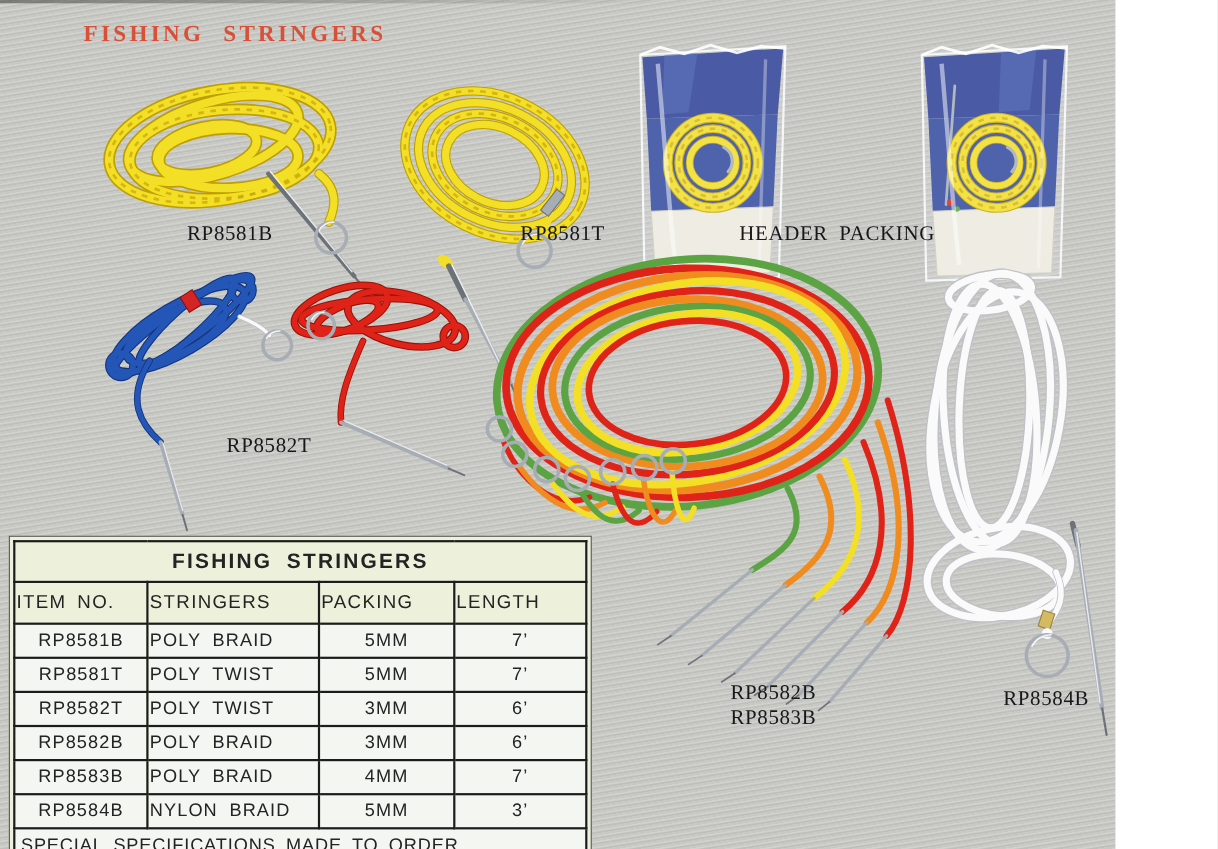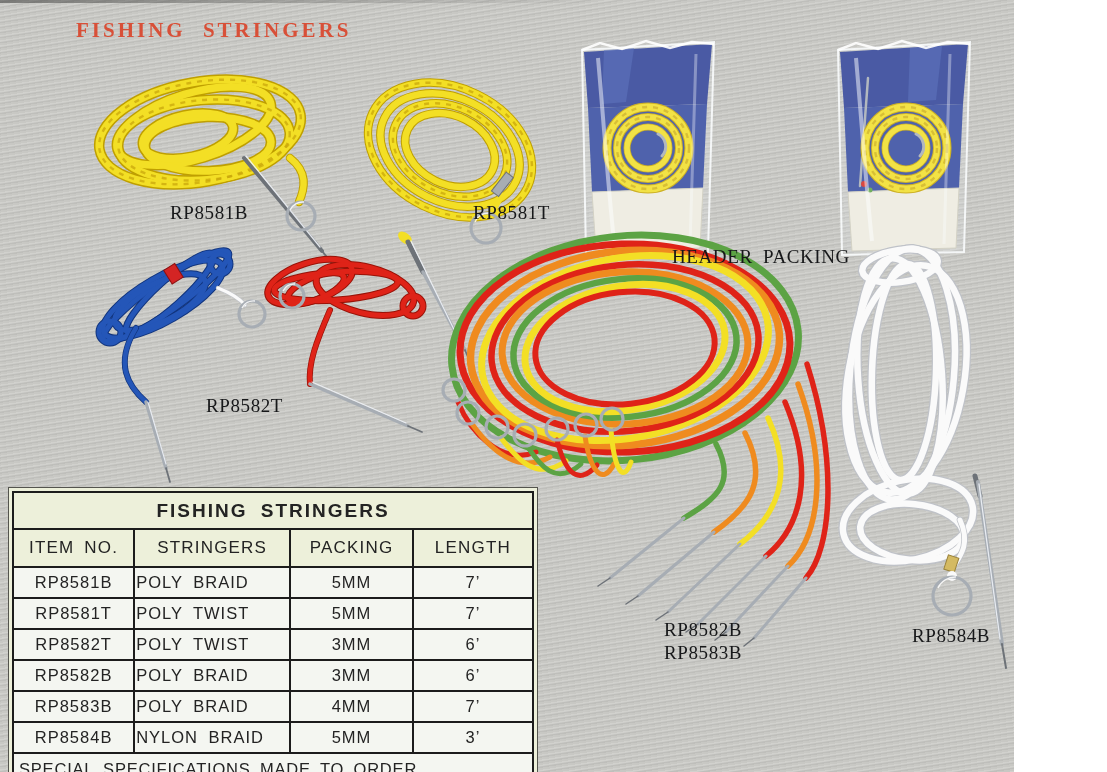--- a/index.html
+++ b/index.html
@@ -47,21 +47,21 @@
     border:1px solid #54544e;background:var(--table-head-bg,#edf0da);padding:3px;
   }
   .spec-wrap table{
     width:100%;border-collapse:collapse;table-layout:fixed;
     font-family:"Liberation Sans", sans-serif;color:var(--table-ink,#232323);
   }
   .spec-wrap th,.spec-wrap td{border:2.5px solid var(--table-border,#1c1c1c);overflow:hidden;}
   .t-title{height:33px;font-size:19px;font-weight:bold;letter-spacing:2px;word-spacing:6px;
     text-align:center;background:var(--table-head-bg,#edf0da);}
   .t-head{height:34px;font-size:17px;font-weight:normal;letter-spacing:1.2px;word-spacing:4px;
-    text-align:center;background:var(--table-head-bg,#edf0da);}
+    text-align:left;background:var(--table-head-bg,#edf0da);}
   .t-cell{height:27px;font-size:16.5px;letter-spacing:1px;text-align:center;
     background:var(--table-row-bg,#f4f6f1);}
   .t-cell.mat{text-align:left;padding-left:1px;word-spacing:5px;}
   .t-foot{height:29px;font-size:16.5px;letter-spacing:.8px;word-spacing:4px;text-align:left;
     padding-left:5px;background:var(--table-row-bg,#f4f6f1);}
 </style>
 </head>
 <body>
 
 <div class="page">
@@ -320,21 +320,21 @@
         <line class="coil mD" stroke-width="5" x1="165" y1="252" x2="170" y2="272"></line>
         <line class="coil m" stroke-width="4" x1="168" y1="258" x2="192" y2="420"></line>
         <line class="coil mD" stroke-width="2" x1="192" y1="420" x2="196" y2="444"></line>
         <line class="coil hi" stroke-width="1.3" x1="169" y1="260" x2="190" y2="415"></line>
       </g>
     </svg>
   </div>
 
   <div class="plabel" style="left:170px;top:202px;">RP8581B</div>
   <div class="plabel" style="left:473px;top:202px;">RP8581T</div>
-  <div class="plabel" style="left:672px;top:202px;margin-top:44px;">HEADER PACKING</div>
+  <div class="plabel" style="left:672px;top:202px;">HEADER PACKING</div>
   <div class="plabel" style="left:206px;top:395px;">RP8582T</div>
   <div class="plabel two-line" style="left:664px;top:618px;">
     <div>RP8582B</div>
     <div>RP8583B</div>
   </div>
   <div class="plabel" style="left:912px;top:625px;">RP8584B</div>
 
   <div class="spec-wrap">
     <table>
       <colgroup>

